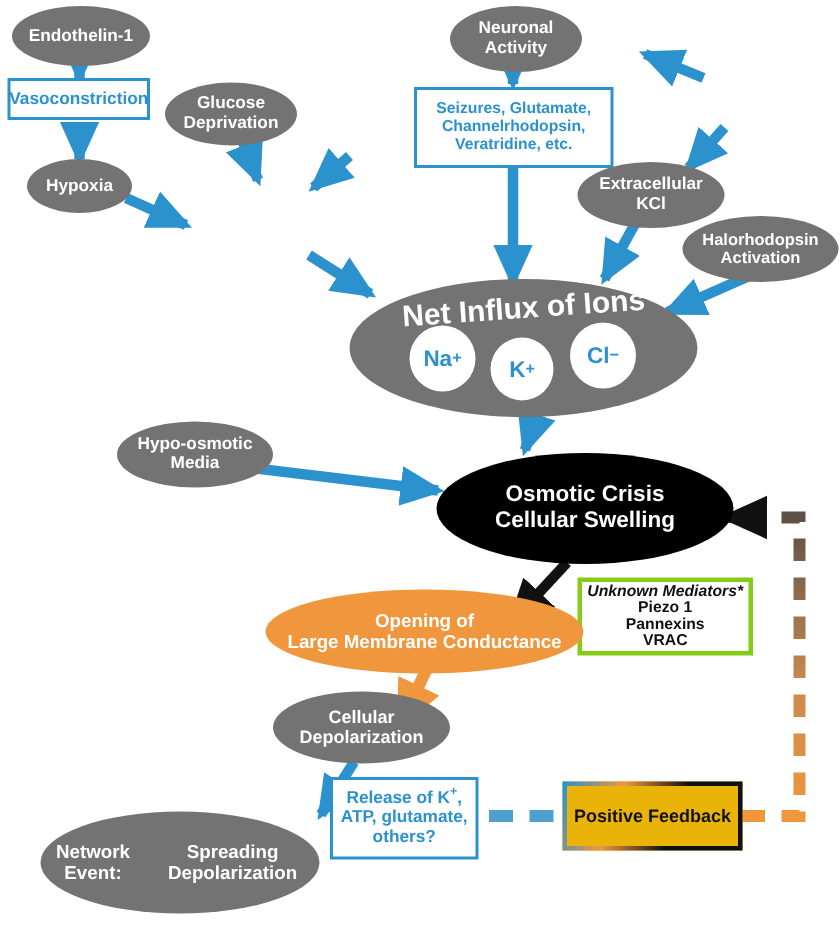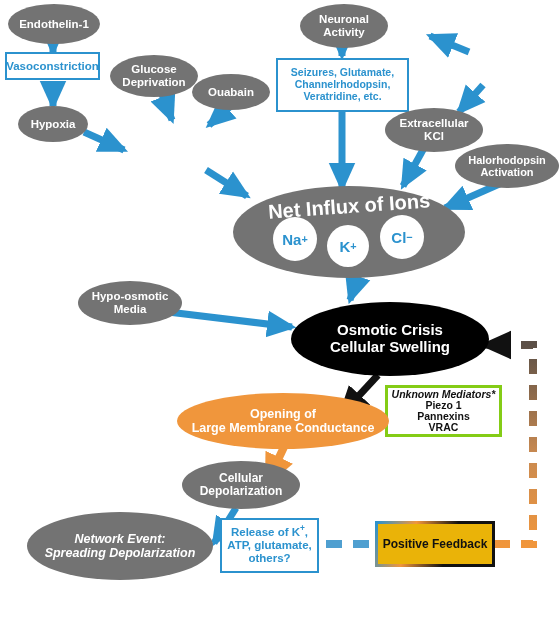--- a/index.html
+++ b/index.html
@@ -81,21 +81,20 @@
 
   <div class="node boxw" style="left:5px;top:52px;width:95px;height:28px;font-size:11.5px;">Vasoconstriction</div>
 
   <div class="node ell" style="left:18px;top:106px;width:70px;height:36px;font-size:11.5px;">Hypoxia</div>
 
   <div class="node ell" style="left:110px;top:55px;width:88px;height:42px;font-size:11.5px;flex-direction:column;">
     <span>Glucose</span>
     <span>Deprivation</span>
   </div>
 
-  <div class="node ell" style="left:192px;top:74px;width:78px;height:36px;font-size:11.5px;">Ouabain</div>
 
 
   <div class="node ell" style="left:300px;top:4px;width:88px;height:44px;font-size:11.5px;flex-direction:column;">
     <span>Neuronal</span>
     <span>Activity</span>
   </div>
 
   <div class="node boxw" style="left:276px;top:58px;width:133px;height:54px;font-size:10.5px;flex-direction:column;">
     <span>Seizures, Glutamate,</span>
     <span>Channelrhodopsin,</span>
@@ -148,18 +147,18 @@
     <span>others?</span>
   </div>
 
   <div class="node ell" style="left:182px;top:461px;width:118px;height:48px;font-size:12px;flex-direction:column;">
     <span>Cellular</span>
     <span>Depolarization</span>
   </div>
 
   <div class="pfbox" style="left:375px;top:521px;width:120px;height:46px;font-size:12px;">Positive Feedback</div>
 
-  <div class="node ell" style="left:27px;top:512px;width:186px;height:68px;font-size:12.5px;flex-direction:column;font-style:italic;">
+  <div class="node ell" style="left:27px;top:541px;width:186px;height:68px;font-size:12.5px;flex-direction:row;">
     <span>Network Event:</span>
     <span>Spreading Depolarization</span>
   </div>
 
 </div>
 
 </body></html>

